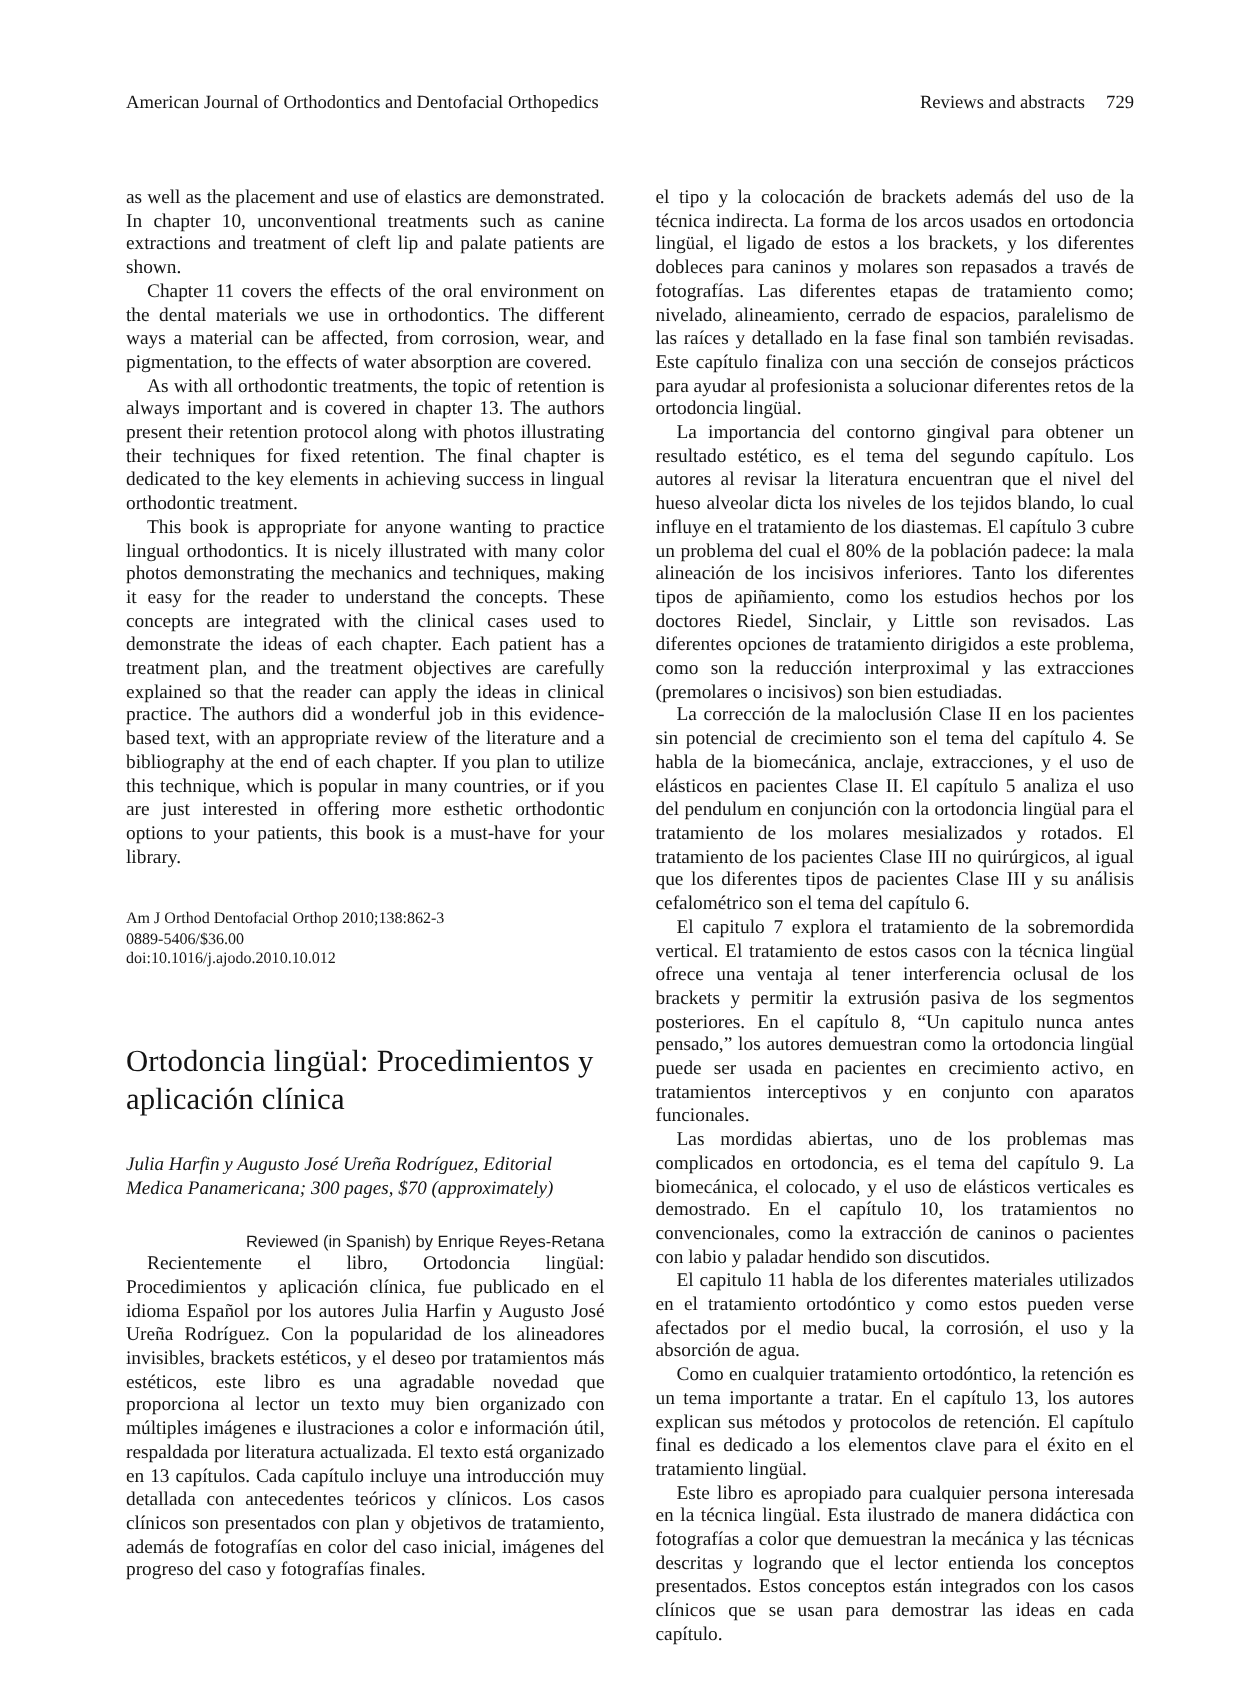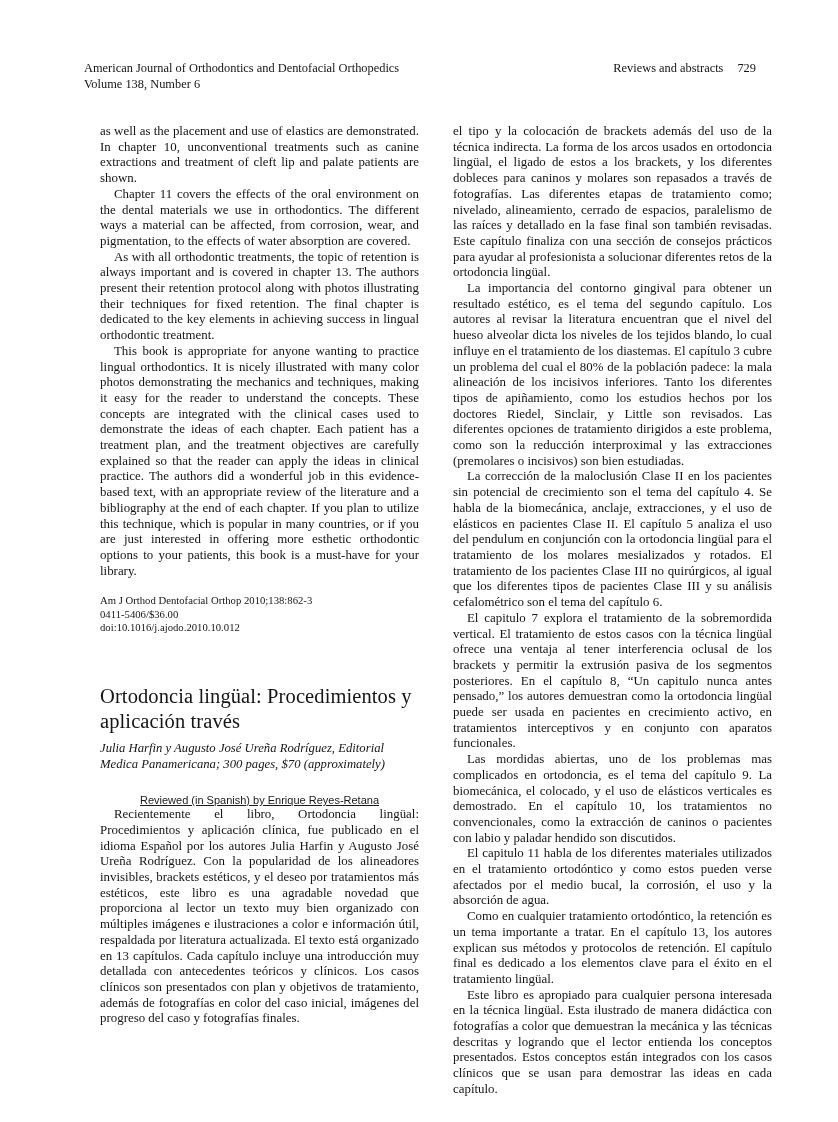--- a/index.html
+++ b/index.html
@@ -23,95 +23,93 @@
     align-items: flex-start;
     font-size: 12.4px;
     line-height: 1.3;
   }
   .running-head .left div { white-space: nowrap; }
   .running-head .right { text-align: right; white-space: nowrap; }
   .running-head .pagenum { margin-left: 14px; }
   .columns {
     position: absolute;
     top: 124px;
-    left: 100px;
+    left: 84px;
     width: 672px;
     display: flex;
     gap: 34px;
   }
   .col {
     width: 319px;
     font-size: 12.9px;
     line-height: 15.7px;
     text-align: justify;
   }
   .col p.indent { text-indent: 14px; }
   .col p.flush { text-indent: 0; }
   .citation {
-    margin-top: 15px;
+    margin-top: 27px;
     font-size: 10.7px;
     line-height: 13.2px;
     text-align: left;
   }
   .book-title {
     margin-top: 50px;
     font-size: 20.5px;
     line-height: 25px;
     font-weight: 400;
     text-align: left;
     letter-spacing: 0.1px;
   }
   .book-info {
-    margin-top: 7px;
+    margin-top: 23px;
     font-style: italic;
     font-size: 12.7px;
     line-height: 15.6px;
     text-align: left;
   }
   .reviewer {
     margin-top: 22px;
     font-family: "Liberation Sans", sans-serif;
     font-size: 11px;
     line-height: 13px;
-    text-align: center;
+    text-align: right;
     color: #1a1a1a;
-    text-decoration: underline;
   }
   .spanish-start { }
 </style>
 </head>
 <body>
 
 <div class="page">
 
   <div class="running-head">
     <div class="left">
       <div>American Journal of Orthodontics and Dentofacial Orthopedics</div>
-      <div>Volume 138, Number 6</div>
     </div>
     <div class="right">
       <span>Reviews and abstracts</span><span class="pagenum">729</span>
     </div>
   </div>
 
   <div class="columns">
 
     <div class="col">
       <p class="flush">as well as the placement and use of elastics are demonstrated. In chapter 10, unconventional treatments such as canine extractions and treatment of cleft lip and palate patients are shown.</p>
       <p class="indent">Chapter 11 covers the effects of the oral environment on the dental materials we use in orthodontics. The different ways a material can be affected, from corrosion, wear, and pigmentation, to the effects of water absorption are covered.</p>
       <p class="indent">As with all orthodontic treatments, the topic of retention is always important and is covered in chapter 13. The authors present their retention protocol along with photos illustrating their techniques for fixed retention. The final chapter is dedicated to the key elements in achieving success in lingual orthodontic treatment.</p>
       <p class="indent">This book is appropriate for anyone wanting to practice lingual orthodontics. It is nicely illustrated with many color photos demonstrating the mechanics and techniques, making it easy for the reader to understand the concepts. These concepts are integrated with the clinical cases used to demonstrate the ideas of each chapter. Each patient has a treatment plan, and the treatment objectives are carefully explained so that the reader can apply the ideas in clinical practice. The authors did a wonderful job in this evidence-based text, with an appropriate review of the literature and a bibliography at the end of each chapter. If you plan to utilize this technique, which is popular in many countries, or if you are just interested in offering more esthetic orthodontic options to your patients, this book is a must-have for your library.</p>
 
       <div class="citation">
         <div>Am J Orthod Dentofacial Orthop 2010;138:862-3</div>
-        <div>0411-5406/$36.00</div>
+        <div>0889-5406/$36.00</div>
         <div>doi:10.1016/j.ajodo.2010.10.012</div>
       </div>
 
-      <h1 class="book-title">Ortodoncia lingüal: Procedimientos y aplicación través</h1>
+      <h1 class="book-title">Ortodoncia lingüal: Procedimientos y aplicación clínica</h1>
       <div class="book-info">Julia Harfin y Augusto José Ureña Rodríguez, Editorial Medica Panamericana; 300 pages, $70 (approximately)</div>
       <div class="reviewer">Reviewed (in Spanish) by Enrique Reyes-Retana</div>
 
       <p class="indent spanish-start">Recientemente el libro, Ortodoncia lingüal: Procedimientos y aplicación clínica, fue publicado en el idioma Español por los autores Julia Harfin y Augusto José Ureña Rodríguez. Con la popularidad de los alineadores invisibles, brackets estéticos, y el deseo por tratamientos más estéticos, este libro es una agradable novedad que proporciona al lector un texto muy bien organizado con múltiples imágenes e ilustraciones a color e información útil, respaldada por literatura actualizada. El texto está organizado en 13 capítulos. Cada capítulo incluye una introducción muy detallada con antecedentes teóricos y clínicos. Los casos clínicos son presentados con plan y objetivos de tratamiento, además de fotografías en color del caso inicial, imágenes del progreso del caso y fotografías finales.</p>
     </div>
 
     <div class="col">
       <p class="flush">el tipo y la colocación de brackets además del uso de la técnica indirecta. La forma de los arcos usados en ortodoncia lingüal, el ligado de estos a los brackets, y los diferentes dobleces para caninos y molares son repasados a través de fotografías. Las diferentes etapas de tratamiento como; nivelado, alineamiento, cerrado de espacios, paralelismo de las raíces y detallado en la fase final son también revisadas. Este capítulo finaliza con una sección de consejos prácticos para ayudar al profesionista a solucionar diferentes retos de la ortodoncia lingüal.</p>
       <p class="indent">La importancia del contorno gingival para obtener un resultado estético, es el tema del segundo capítulo. Los autores al revisar la literatura encuentran que el nivel del hueso alveolar dicta los niveles de los tejidos blando, lo cual influye en el tratamiento de los diastemas. El capítulo 3 cubre un problema del cual el 80% de la población padece: la mala alineación de los incisivos inferiores. Tanto los diferentes tipos de apiñamiento, como los estudios hechos por los doctores Riedel, Sinclair, y Little son revisados. Las diferentes opciones de tratamiento dirigidos a este problema, como son la reducción interproximal y las extracciones (premolares o incisivos) son bien estudiadas.</p>
       <p class="indent">La corrección de la maloclusión Clase II en los pacientes sin potencial de crecimiento son el tema del capítulo 4. Se habla de la biomecánica, anclaje, extracciones, y el uso de elásticos en pacientes Clase II. El capítulo 5 analiza el uso del pendulum en conjunción con la ortodoncia lingüal para el tratamiento de los molares mesializados y rotados. El tratamiento de los pacientes Clase III no quirúrgicos, al igual que los diferentes tipos de pacientes Clase III y su análisis cefalométrico son el tema del capítulo 6.</p>

